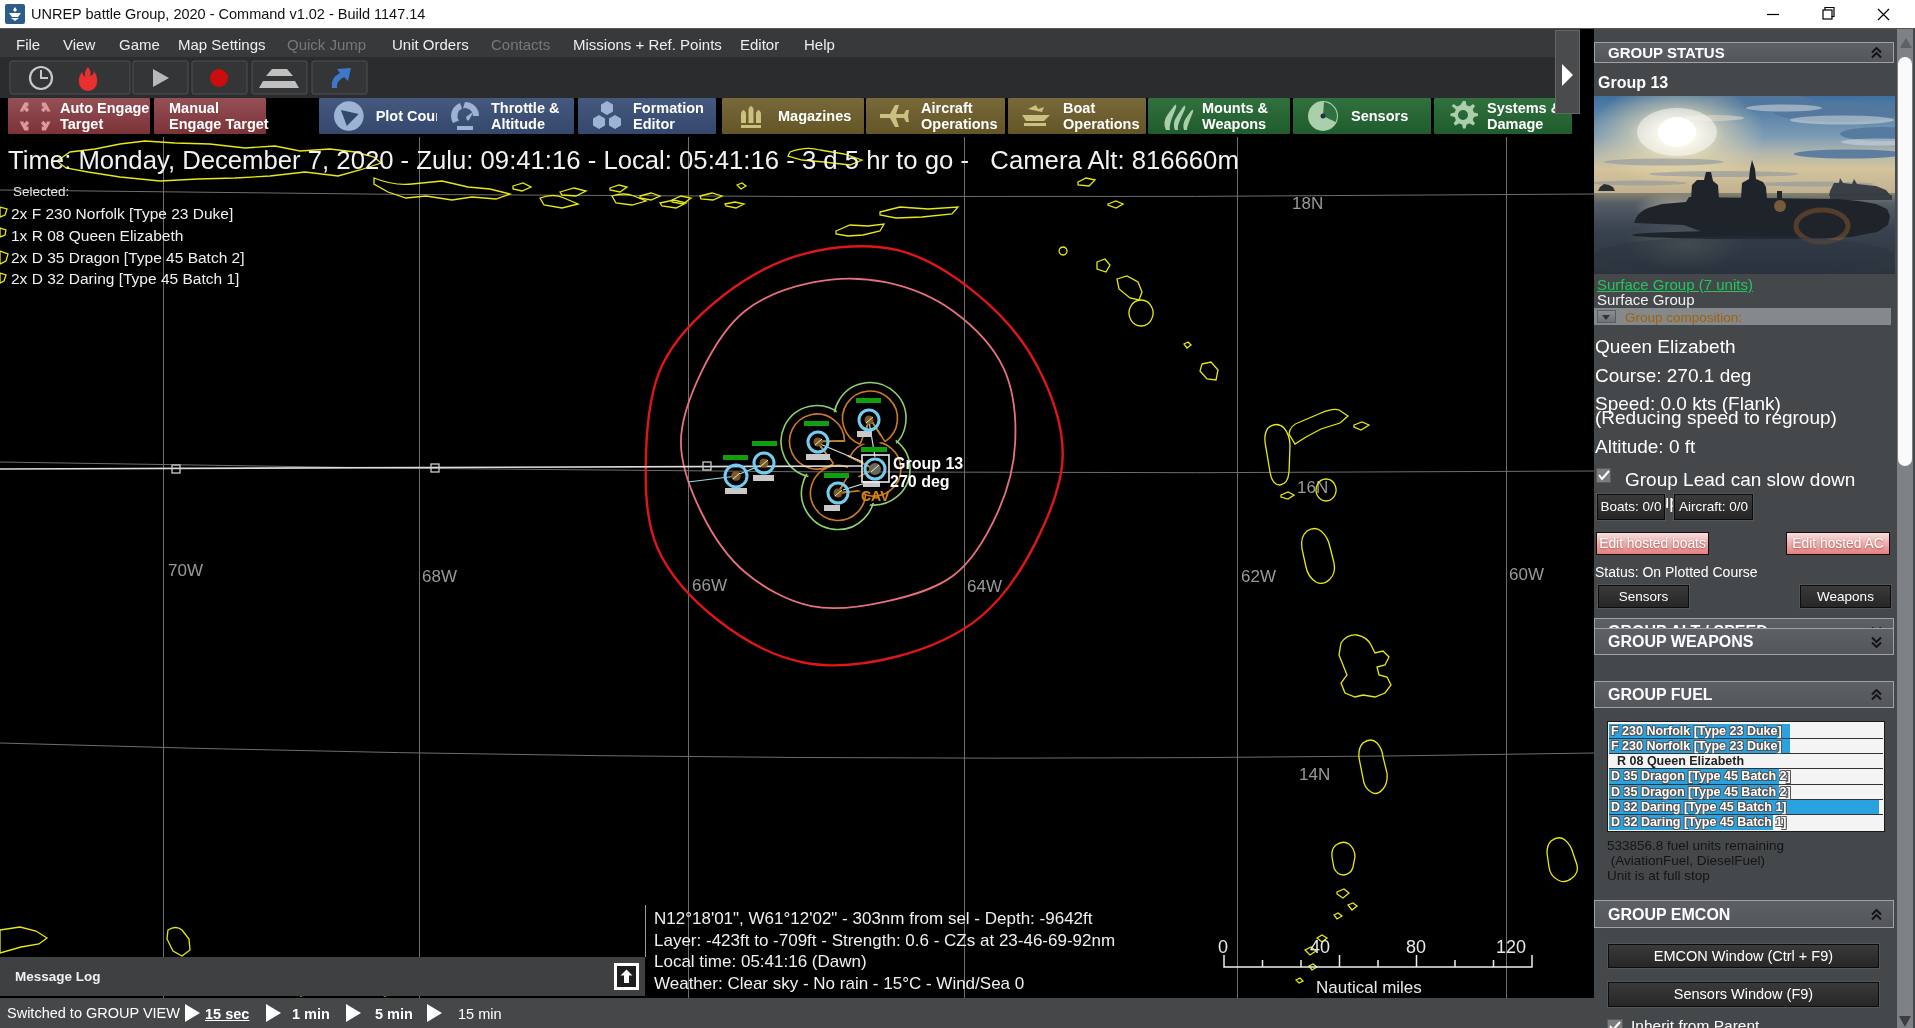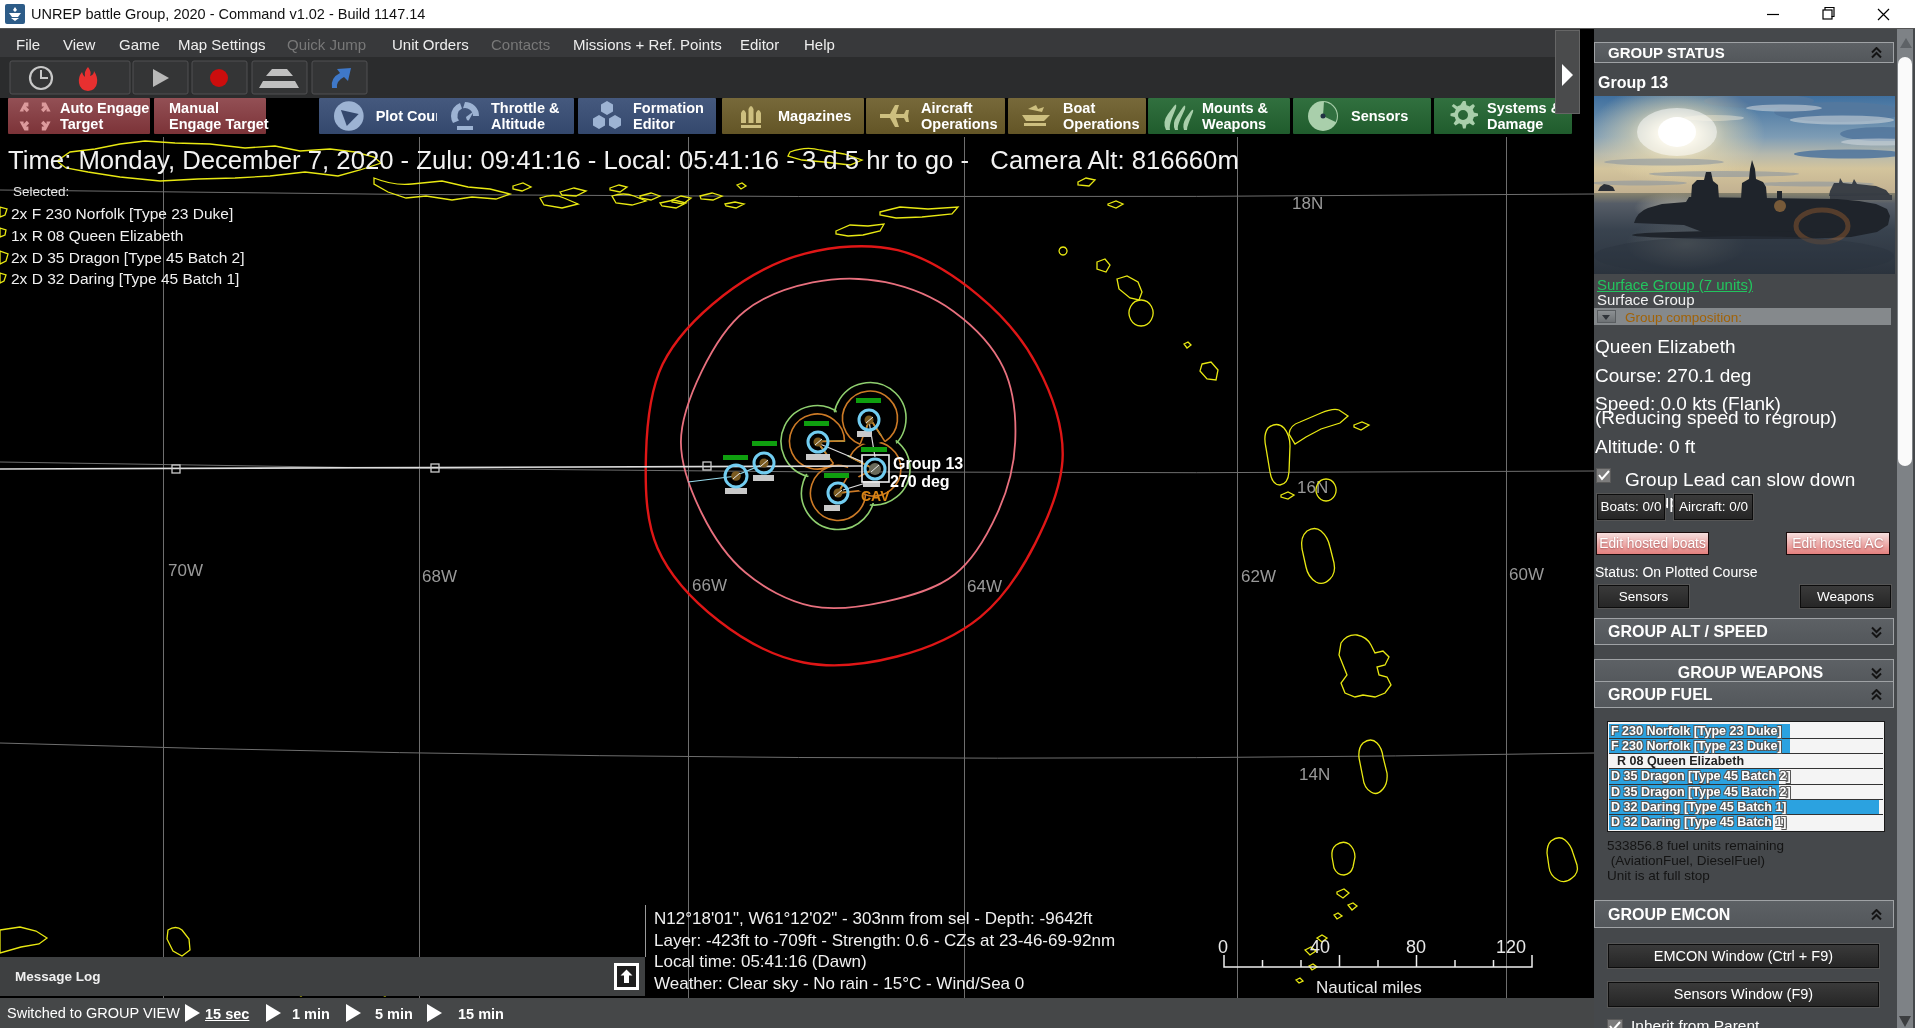--- a/index.html
+++ b/index.html
@@ -412,21 +412,21 @@
 </svg>
 <div class="abs" style="left:0;top:998px;width:1594px;height:30px;background:#454748;"></div>
 <div class="abs" style="left:7px;top:1005px;color:#fff;font-size:14.5px;">Switched to GROUP VIEW</div>
 <div class="abs" style="left:185px;top:1004px;width:0;height:0;border-left:15px solid #fff;border-top:9px solid transparent;border-bottom:9px solid transparent;"></div>
 <div class="abs" style="left:266px;top:1004px;width:0;height:0;border-left:15px solid #fff;border-top:9px solid transparent;border-bottom:9px solid transparent;"></div>
 <div class="abs" style="left:346px;top:1004px;width:0;height:0;border-left:15px solid #fff;border-top:9px solid transparent;border-bottom:9px solid transparent;"></div>
 <div class="abs" style="left:427px;top:1004px;width:0;height:0;border-left:15px solid #fff;border-top:9px solid transparent;border-bottom:9px solid transparent;"></div>
 <div class="abs" style="left:205px;top:1006px;color:#fff;font-size:14.5px;font-weight:bold;text-decoration:underline;">15 sec</div>
 <div class="abs" style="left:292px;top:1006px;color:#fff;font-size:14.5px;font-weight:bold;">1 min</div>
 <div class="abs" style="left:375px;top:1006px;color:#fff;font-size:14.5px;font-weight:bold;">5 min</div>
-<div class="abs" style="left:458px;top:1006px;color:#fff;font-size:14.5px;font-weight:bold;">15 min</div>
+<div class="abs" style="left:458px;top:1006px;color:#fff;font-size:14.5px;font-weight:normal;">15 min</div>
 
 <div class="abs" style="left:1594px;top:29px;width:321px;height:999px;background:#45484b;"></div>
 
 <div class="abs" style="left:1897px;top:29px;width:16px;height:999px;background:#7e8286;"></div>
 <div class="abs" style="left:1898px;top:57px;width:14px;height:409px;background:#fafafa;border-radius:7px;"></div>
 <div class="abs" style="left:1899px;top:1016px;width:0;height:0;border-top:11px solid #3c3e40;border-left:6px solid transparent;border-right:6px solid transparent;"></div>
 <div class="abs" style="left:1900px;top:38px;width:0;height:0;border-bottom:10px solid #5e6266;border-left:6px solid transparent;border-right:6px solid transparent;"></div>
 
 <div class="hdr" style="top:42px;height:21px;line-height:20px;font-size:15px;">GROUP STATUS<svg style="position:absolute;right:10px;top:4px;" width="13" height="12" viewBox="0 0 13 12">
       <path d="M2,5.5 L6.5,1 L11,5.5 M2,10.5 L6.5,6 L11,10.5" stroke="#141414" stroke-width="2" fill="none"></path>
@@ -519,21 +519,21 @@
 <div class="darkbtn" style="left:1674px;top:494px;width:77px;height:24px;font-size:13.5px;line-height:23px;">Aircraft: 0/0</div>
 <div class="abs" style="left:1596px;top:532px;width:113px;height:23px;background:linear-gradient(#f6dedd,#e4807e);border:1px solid #1a0a0a;box-sizing:border-box;color:#fff;font-size:13.8px;text-align:center;line-height:21px;white-space:nowrap;text-shadow:0 1px 2px #a05050;">Edit hosted boats</div>
 <div class="abs" style="left:1786px;top:532px;width:104px;height:23px;background:linear-gradient(#f6dedd,#e4807e);border:1px solid #1a0a0a;box-sizing:border-box;color:#fff;font-size:13.8px;text-align:center;line-height:21px;white-space:nowrap;text-shadow:0 1px 2px #a05050;">Edit hosted AC</div>
 <div class="sbtxt" style="left:1595px;top:564px;font-size:14px;">Status: On Plotted Course</div>
 <div class="darkbtn" style="left:1598px;top:585px;width:89px;height:21px;font-size:13.5px;line-height:21px;">Sensors</div>
 <div class="darkbtn" style="left:1800px;top:585px;width:89px;height:21px;font-size:13.5px;line-height:21px;">Weapons</div>
 
 <div class="hdr" style="top:618px;">GROUP ALT / SPEED<svg style="position:absolute;right:10px;top:7px;" width="13" height="12" viewBox="0 0 13 12">
       <path d="M2,1.5 L6.5,6 L11,1.5 M2,6.5 L6.5,11 L11,6.5" stroke="#141414" stroke-width="2" fill="none"></path>
     </svg></div>
-<div class="hdr" style="top:659px;text-align:center;">GROUP WEAPONS<svg style="position:absolute;right:10px;top:7px;" width="13" height="12" viewBox="0 0 13 12">
+<div class="hdr" style="top:628px;">GROUP WEAPONS<svg style="position:absolute;right:10px;top:7px;" width="13" height="12" viewBox="0 0 13 12">
       <path d="M2,1.5 L6.5,6 L11,1.5 M2,6.5 L6.5,11 L11,6.5" stroke="#141414" stroke-width="2" fill="none"></path>
     </svg></div>
 <div class="hdr" style="top:681px;">GROUP FUEL<svg style="position:absolute;right:10px;top:7px;" width="13" height="12" viewBox="0 0 13 12">
       <path d="M2,5.5 L6.5,1 L11,5.5 M2,10.5 L6.5,6 L11,10.5" stroke="#141414" stroke-width="2" fill="none"></path>
     </svg></div>
 
 <div class="abs" style="left:1607px;top:721px;width:278px;height:111px;background:#f4f4f4;border:1px solid #1a1a1a;box-sizing:border-box;"></div>
 <div class="abs" style="left:1609px;top:723px;width:274px;height:107px;font-size:12.5px;font-weight:bold;color:#fff;">
 <div style="position:relative;height:14.3px;margin-top:0.5px;border-bottom:1px solid #333;"><div style="position:absolute;left:0;top:0;height:100%;width:66%;background:#2ba2e0;"></div><span style="position:relative;padding-left:2px;text-shadow:1px 1px 0 #555,-1px -1px 0 #555,1px -1px 0 #555,-1px 1px 0 #555;">F 230 Norfolk [Type 23 Duke]</span></div>
 <div style="position:relative;height:14.3px;border-bottom:1px solid #333;"><div style="position:absolute;left:0;top:0;height:100%;width:66%;background:#2ba2e0;"></div><span style="position:relative;padding-left:2px;text-shadow:1px 1px 0 #555,-1px -1px 0 #555,1px -1px 0 #555,-1px 1px 0 #555;">F 230 Norfolk [Type 23 Duke]</span></div>

